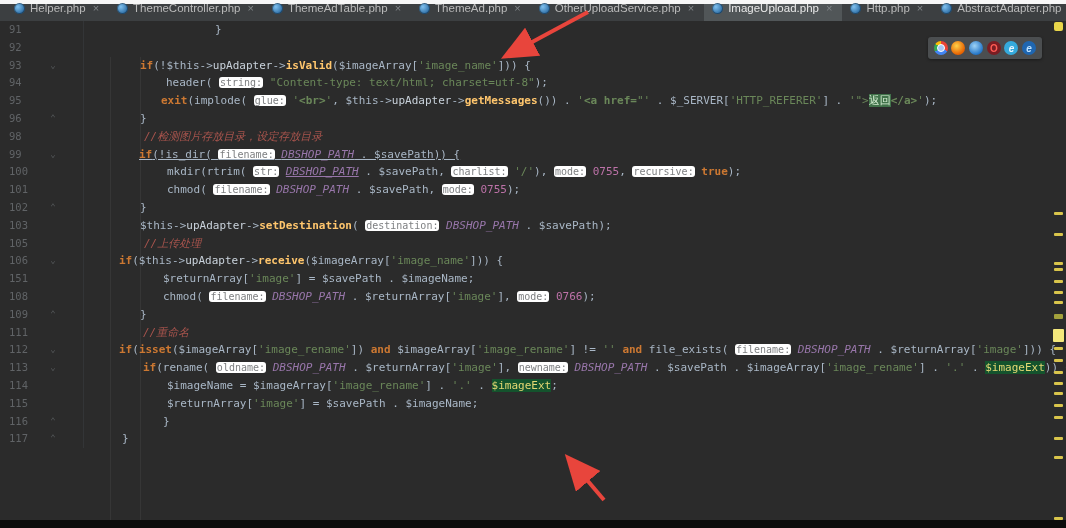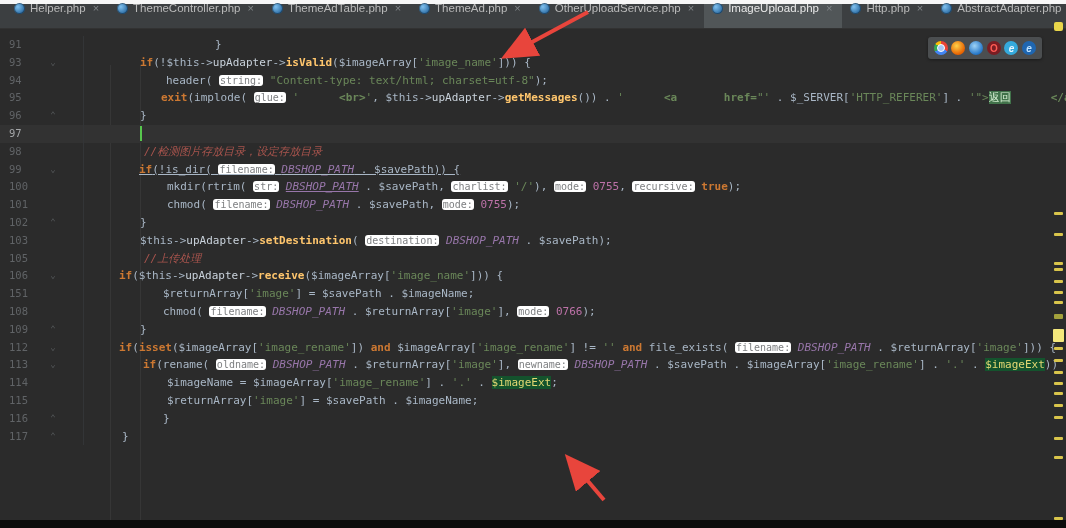--- a/index.html
+++ b/index.html
@@ -16,40 +16,40 @@
              border-bottom:1px solid #323232; padding-left:6px; }
   .tab { display:flex; align-items:center; gap:5px; padding:0 10px 16px 8px;
          color:#bbbbbb; font-size:11.5px; cursor:default; position:relative; }
   .tab.active { background:#515658; color:#e9e9e9; }
   .php-icon { width:11px; height:11px; border-radius:50%;
               background:radial-gradient(circle at 35% 35%, #7fc0ee, #2e6ea5 70%);
               box-shadow:inset 0 0 0 1px rgba(0,0,0,.35); flex:0 0 auto; }
   .tab-close { color:#7f8487; font-size:11px; margin-left:2px; }
 
   
-  #editor { position:absolute; left:0; top:29px; width:1066px; height:380px;
+  #editor { position:absolute; left:0; top:21px; width:1066px; height:380px;
             background:#2b2b2b; font-family:"DejaVu Sans Mono", monospace;
-            font-size:11px; padding-top:7px; }
+            font-size:11px; padding-top:0; }
   .row { position:relative; height:17.8px; line-height:17.8px; white-space:pre; display:flex; }
   .row.caret-row { background:#323232; }
   .gutter { flex:0 0 84px; display:flex; align-items:center; height:100%;
             border-right:1px solid #333537; }
   .lnum { width:32px; text-align:left; padding-left:9px; color:#606366; font-size:10.5px; }
   .row.caret-row .lnum { color:#a4a6a8; }
   .fold { width:14px; margin-left:14px; color:#5a5e60; font-size:9px; text-align:center; }
   .code { flex:1 1 auto; overflow:hidden; color:#a9b7c6; position:relative; }
   .caret-bar { position:absolute; top:1px; width:2px; height:15px; background:#57c64d; }
 
   
   .tk-p   { color:#a9b7c6; }
   .tk-k   { color:#cc7832; font-weight:bold; }
   .tk-f   { color:#ffc66d; font-weight:bold; }
   .tk-fld { color:#c9d2db; font-weight:normal;margin-top:28px; }
   .tk-s   { color:#6a8759; }
-  .tk-sb  { color:#6a8759; font-weight:bold;margin-left:40px; }
+  .tk-sb  { color:#6a8759; font-weight:bold; }
   .tk-c   { color:#a8544d; font-style:italic; }
   .tk-con { color:#9876aa; font-style:italic; }
   .tk-conu{ color:#9876aa; font-style:italic; text-decoration:underline; }
   .tk-n   { color:#bd72a8; }
   .tk-h   { color:#7d7f81; background:#ffffff; border-radius:3px; padding:0 1px; font-size:10px; }
   .tk-hl  { color:#e3d773; background:#14532d; }
   .tk-ret { color:#d3ecd0; background:#41724a; }
 
   
   .iguide { position:absolute; top:36px; width:1px; height:475px; background:#363636; }
@@ -129,36 +129,37 @@
       <div class="tab">
         <span class="php-icon"></span>
         <span>AbstractAdapter.php</span>
       </div>
     </div>
 
   <div id="editor">
     <div class="iguide" style="left:110px"></div>
     <div class="iguide" style="left:140px"></div>
   <div class="row"><div class="gutter"><span class="lnum">91</span><span class="fold"></span></div><div class="code" style="padding-left: 131px;"><span class="tk-p">}</span></div></div>
+      <div class="row"><div class="gutter"><span class="lnum">92</span><span class="fold"></span></div><div class="code" style="padding-left: 0px;"></div></div>
       <div class="row"><div class="gutter"><span class="lnum">93</span><span class="fold">⌄</span></div><div class="code" style="padding-left: 56px;"><span class="tk-k">if</span><span class="tk-p">(!$this-&gt;</span><span class="tk-fld">upAdapter</span><span class="tk-p">-&gt;</span><span class="tk-f">isValid</span><span class="tk-p">($imageArray[</span><span class="tk-s">'image_name'</span><span class="tk-p">])) {</span></div></div>
       <div class="row"><div class="gutter"><span class="lnum">94</span><span class="fold"></span></div><div class="code" style="padding-left: 82px;"><span class="tk-p">header</span><span class="tk-p">( </span><span class="tk-h">string:</span><span class="tk-p"> </span><span class="tk-s">"Content-type: text/html; charset=utf-8"</span><span class="tk-p">);</span></div></div>
       <div class="row"><div class="gutter"><span class="lnum">95</span><span class="fold"></span></div><div class="code" style="padding-left: 77px;"><span class="tk-k">exit</span><span class="tk-p">(implode( </span><span class="tk-h">glue:</span><span class="tk-p"> </span><span class="tk-s">'</span><span class="tk-sb">&lt;br&gt;</span><span class="tk-s">'</span><span class="tk-p">, $this-&gt;</span><span class="tk-fld">upAdapter</span><span class="tk-p">-&gt;</span><span class="tk-f">getMessages</span><span class="tk-p">()) . </span><span class="tk-s">'</span><span class="tk-sb">&lt;a</span><span class="tk-s"> </span><span class="tk-sb">href=</span><span class="tk-s">"'</span><span class="tk-p"> . $_SERVER[</span><span class="tk-s">'HTTP_REFERER'</span><span class="tk-p">] . </span><span class="tk-s">'"&gt;</span><span class="tk-ret">返回</span><span class="tk-sb">&lt;/a&gt;</span><span class="tk-s">'</span><span class="tk-p">);</span></div></div>
       <div class="row"><div class="gutter"><span class="lnum">96</span><span class="fold">⌃</span></div><div class="code" style="padding-left: 56px;"><span class="tk-p">}</span></div></div>
-      <div class="row caret-row"><div class="gutter"><span class="lnum">97</span><span class="fold"></span></div><div class="code" style="padding-left: 56px;"><div class="caret-bar" style="left: 56px;"></div></div></div>
       <div class="row"><div class="gutter"><span class="lnum">98</span><span class="fold"></span></div><div class="code" style="padding-left: 60px;"><span class="tk-c">//检测图片存放目录，设定存放目录</span></div></div>
       <div class="row"><div class="gutter"><span class="lnum">99</span><span class="fold">⌄</span></div><div class="code" style="padding-left: 55px; text-decoration: underline;"><span class="tk-k">if</span><span class="tk-p">(!is_dir( </span><span class="tk-h">filename:</span><span class="tk-p"> </span><span class="tk-con">DBSHOP_PATH</span><span class="tk-p"> . $savePath)) {</span></div></div>
       <div class="row"><div class="gutter"><span class="lnum">100</span><span class="fold"></span></div><div class="code" style="padding-left: 83px;"><span class="tk-p">mkdir</span><span class="tk-p">(rtrim( </span><span class="tk-h">str:</span><span class="tk-p"> </span><span class="tk-conu">DBSHOP_PATH</span><span class="tk-p"> . $savePath, </span><span class="tk-h">charlist:</span><span class="tk-p"> </span><span class="tk-s">'/'</span><span class="tk-p">), </span><span class="tk-h">mode:</span><span class="tk-p"> </span><span class="tk-n">0755</span><span class="tk-p">, </span><span class="tk-h">recursive:</span><span class="tk-p"> </span><span class="tk-k">true</span><span class="tk-p">);</span></div></div>
       <div class="row"><div class="gutter"><span class="lnum">101</span><span class="fold"></span></div><div class="code" style="padding-left: 83px;"><span class="tk-p">chmod</span><span class="tk-p">( </span><span class="tk-h">filename:</span><span class="tk-p"> </span><span class="tk-con">DBSHOP_PATH</span><span class="tk-p"> . $savePath, </span><span class="tk-h">mode:</span><span class="tk-p"> </span><span class="tk-n">0755</span><span class="tk-p">);</span></div></div>
       <div class="row"><div class="gutter"><span class="lnum">102</span><span class="fold">⌃</span></div><div class="code" style="padding-left: 56px;"><span class="tk-p">}</span></div></div>
       <div class="row"><div class="gutter"><span class="lnum">103</span><span class="fold"></span></div><div class="code" style="padding-left: 56px;"><span class="tk-p">$this-&gt;</span><span class="tk-fld">upAdapter</span><span class="tk-p">-&gt;</span><span class="tk-f">setDestination</span><span class="tk-p">( </span><span class="tk-h">destination:</span><span class="tk-p"> </span><span class="tk-con">DBSHOP_PATH</span><span class="tk-p"> . $savePath);</span></div></div>
       <div class="row"><div class="gutter"><span class="lnum">105</span><span class="fold"></span></div><div class="code" style="padding-left: 60px;"><span class="tk-c">//上传处理</span></div></div>
       <div class="row"><div class="gutter"><span class="lnum">106</span><span class="fold">⌄</span></div><div class="code" style="padding-left: 35px;"><span class="tk-k">if</span><span class="tk-p">($this-&gt;</span><span class="tk-fld">upAdapter</span><span class="tk-p">-&gt;</span><span class="tk-f">receive</span><span class="tk-p">($imageArray[</span><span class="tk-s">'image_name'</span><span class="tk-p">])) {</span></div></div>
       <div class="row"><div class="gutter"><span class="lnum">151</span><span class="fold"></span></div><div class="code" style="padding-left: 79px;"><span class="tk-p">$returnArray[</span><span class="tk-s">'image'</span><span class="tk-p">] = $savePath . $imageName;</span></div></div>
       <div class="row"><div class="gutter"><span class="lnum">108</span><span class="fold"></span></div><div class="code" style="padding-left: 79px;"><span class="tk-p">chmod</span><span class="tk-p">( </span><span class="tk-h">filename:</span><span class="tk-p"> </span><span class="tk-con">DBSHOP_PATH</span><span class="tk-p"> . $returnArray[</span><span class="tk-s">'image'</span><span class="tk-p">], </span><span class="tk-h">mode:</span><span class="tk-p"> </span><span class="tk-n">0766</span><span class="tk-p">);</span></div></div>
       <div class="row"><div class="gutter"><span class="lnum">109</span><span class="fold">⌃</span></div><div class="code" style="padding-left: 56px;"><span class="tk-p">}</span></div></div>
+      <div class="row"><div class="gutter"><span class="lnum">111</span><span class="fold"></span></div><div class="code" style="padding-left: 59px;"><span class="tk-c">//重命名</span></div></div>
       <div class="row"><div class="gutter"><span class="lnum">112</span><span class="fold">⌄</span></div><div class="code" style="padding-left: 35px;"><span class="tk-k">if</span><span class="tk-p">(</span><span class="tk-k">isset</span><span class="tk-p">($imageArray[</span><span class="tk-s">'image_rename'</span><span class="tk-p">]) </span><span class="tk-k">and</span><span class="tk-p"> $imageArray[</span><span class="tk-s">'image_rename'</span><span class="tk-p">] != </span><span class="tk-s">''</span><span class="tk-p"> </span><span class="tk-k">and</span><span class="tk-p"> file_exists( </span><span class="tk-h">filename:</span><span class="tk-p"> </span><span class="tk-con">DBSHOP_PATH</span><span class="tk-p"> . $returnArray[</span><span class="tk-s">'image'</span><span class="tk-p">])) {</span></div></div>
       <div class="row"><div class="gutter"><span class="lnum">113</span><span class="fold">⌄</span></div><div class="code" style="padding-left: 59px;"><span class="tk-k">if</span><span class="tk-p">(rename( </span><span class="tk-h">oldname:</span><span class="tk-p"> </span><span class="tk-con">DBSHOP_PATH</span><span class="tk-p"> . $returnArray[</span><span class="tk-s">'image'</span><span class="tk-p">], </span><span class="tk-h">newname:</span><span class="tk-p"> </span><span class="tk-con">DBSHOP_PATH</span><span class="tk-p"> . $savePath . $imageArray[</span><span class="tk-s">'image_rename'</span><span class="tk-p">] . </span><span class="tk-s">'.'</span><span class="tk-p"> . </span><span class="tk-hl">$imageExt</span><span class="tk-p">)) {</span></div></div>
       <div class="row"><div class="gutter"><span class="lnum">114</span><span class="fold"></span></div><div class="code" style="padding-left: 83px;"><span class="tk-p">$imageName = $imageArray[</span><span class="tk-s">'image_rename'</span><span class="tk-p">] . </span><span class="tk-s">'.'</span><span class="tk-p"> . </span><span class="tk-hl">$imageExt</span><span class="tk-p">;</span></div></div>
       <div class="row"><div class="gutter"><span class="lnum">115</span><span class="fold"></span></div><div class="code" style="padding-left: 83px;"><span class="tk-p">$returnArray[</span><span class="tk-s">'image'</span><span class="tk-p">] = $savePath . $imageName;</span></div></div>
       <div class="row"><div class="gutter"><span class="lnum">116</span><span class="fold">⌃</span></div><div class="code" style="padding-left: 79px;"><span class="tk-p">}</span></div></div>
       <div class="row"><div class="gutter"><span class="lnum">117</span><span class="fold">⌃</span></div><div class="code" style="padding-left: 38px;"><span class="tk-p">}</span></div></div>
     </div>
 
   <div id="browser-bar">
       <div class="bicon chrome"></div>

